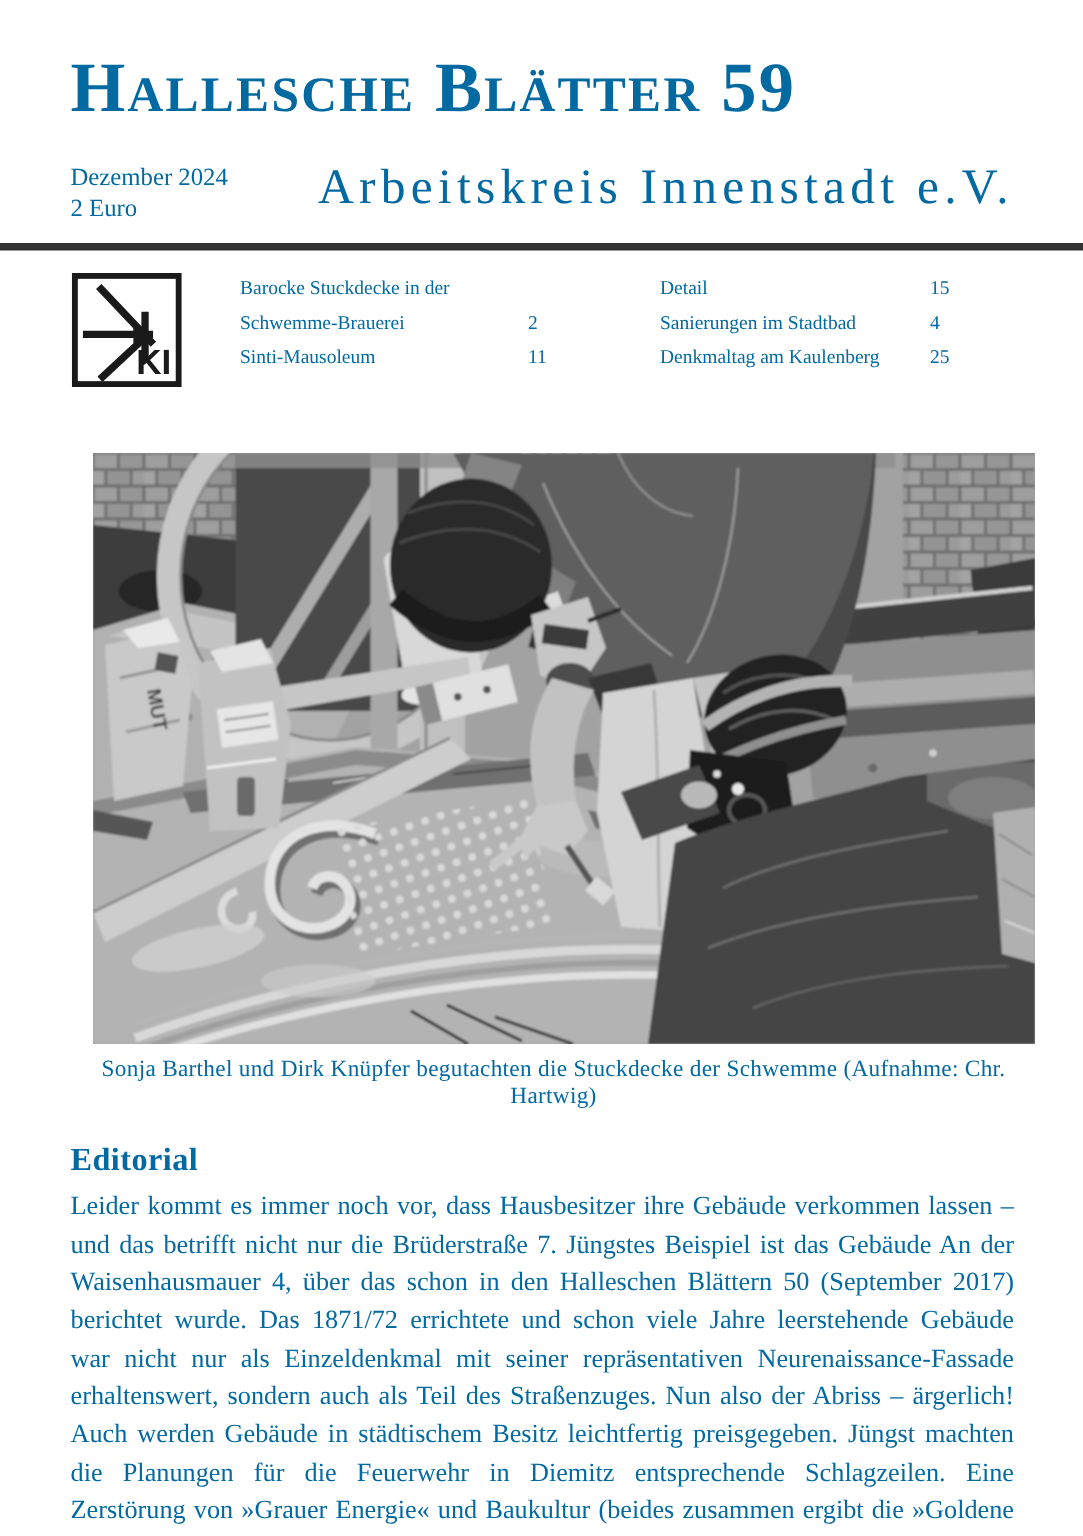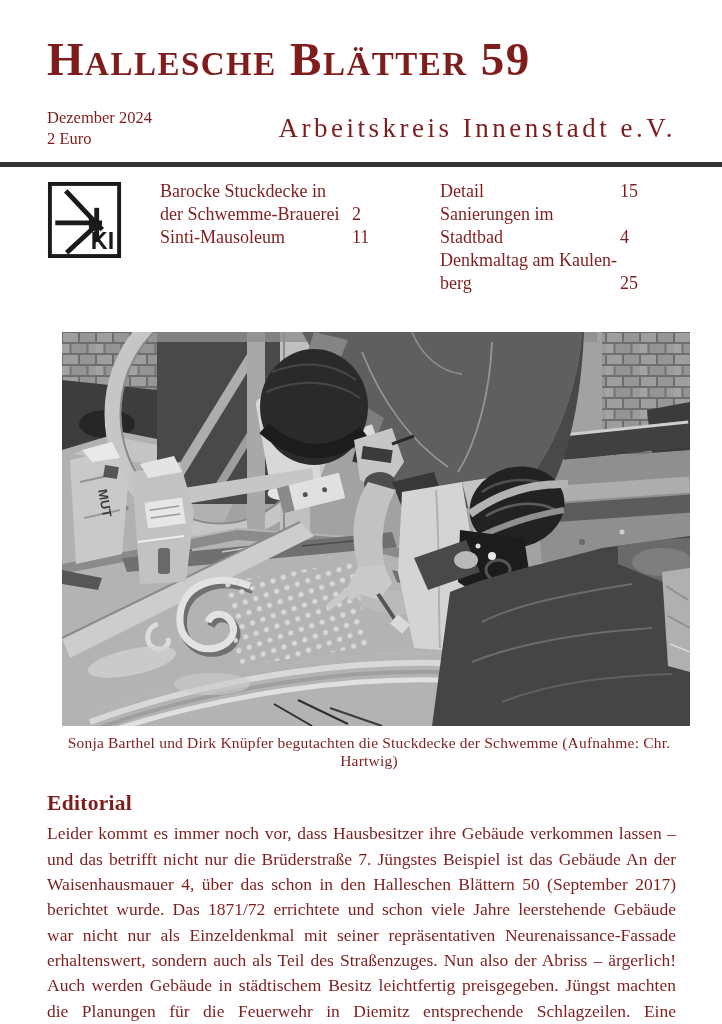--- a/index.html
+++ b/index.html
@@ -1,37 +1,37 @@
 <!DOCTYPE html>
 <html lang="de"><head>
 <meta charset="utf-8">
 <style>
   html,body{margin:0;padding:0;background:#e9e9e9;}
   .page{
     width:722px;height:1024px;background:#ffffff;margin:0 auto;
-    font-family:"Liberation Serif", serif;color:#7f1d1d;
+    font-family:"Liberation Serif", serif;color:#0369a1;
     box-sizing:border-box;padding:36px 46px 0 47px;
     position:relative;overflow:hidden;
   }
   
   .title{
     margin:0;font-size:47px;font-weight:bold;line-height:1;
     font-variant:small-caps;letter-spacing:1.5px;white-space:nowrap;
   }
   .mast-row{
-    display:flex;justify-content:space-between;align-items:center;
+    display:flex;justify-content:space-between;align-items:flex-start;
     margin-top:24px;
   }
   .issue-info{font-size:16.5px;line-height:1.28;}
-  .org-name{font-size:27px;letter-spacing:3.5px;white-space:nowrap;}
+  .org-name{font-size:33px;letter-spacing:3.5px;white-space:nowrap;}
   .rule{height:5px;background:#333333;margin:13px -46px 0 -47px;}
   
   .toc{display:flex;margin-top:13px;align-items:flex-start;}
   .logo-box{width:76px;flex:0 0 auto;}
-  .toc-col{font-size:18px;line-height:23px;}
+  .toc-col{font-size:13px;line-height:23px;}
   .toc-col.left{margin-left:37px;width:224px;}
   .toc-col.right{margin-left:56px;width:212px;}
   .toc-entry{display:flex;align-items:flex-end;}
   .toc-title{flex:1 1 auto;}
   .toc-page{flex:0 0 32px;text-align:left;}
   
   figure{margin:0;}
   .photo-wrap{margin-top:37px;padding-left:15px;}
   .photo-svg{display:block;width:628px;height:394px;background:#a2a2a2;}
   figcaption{

